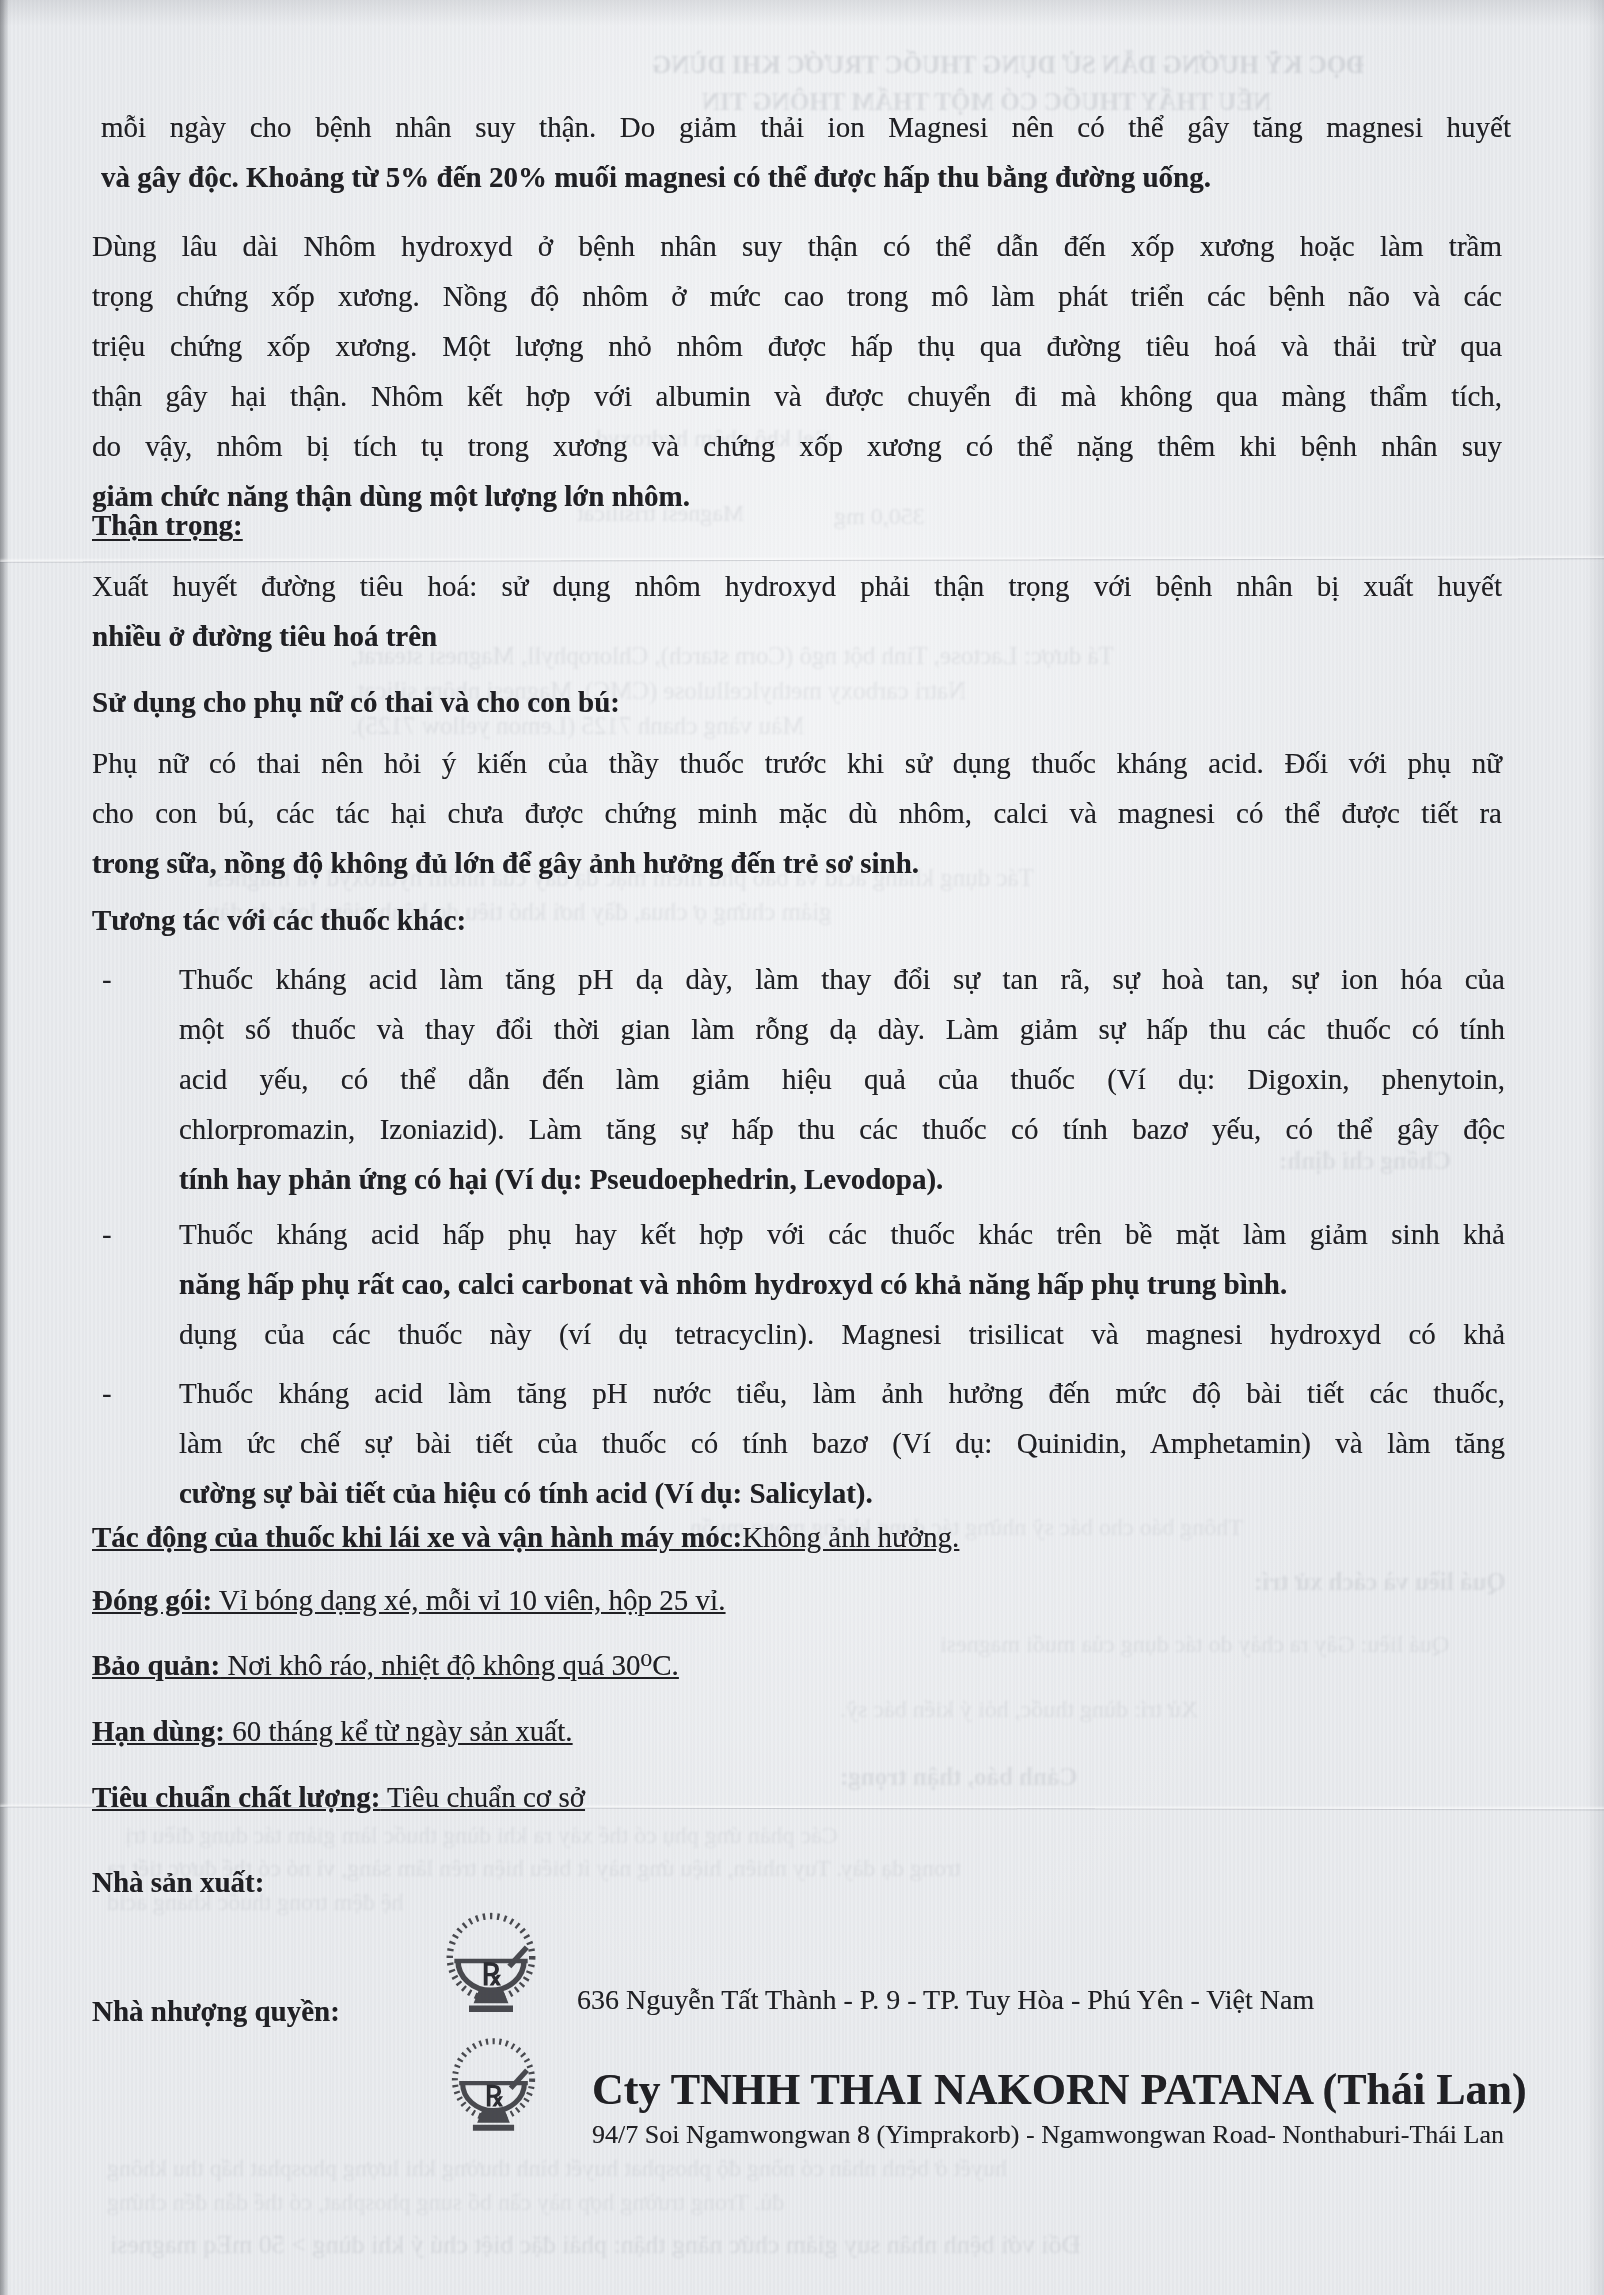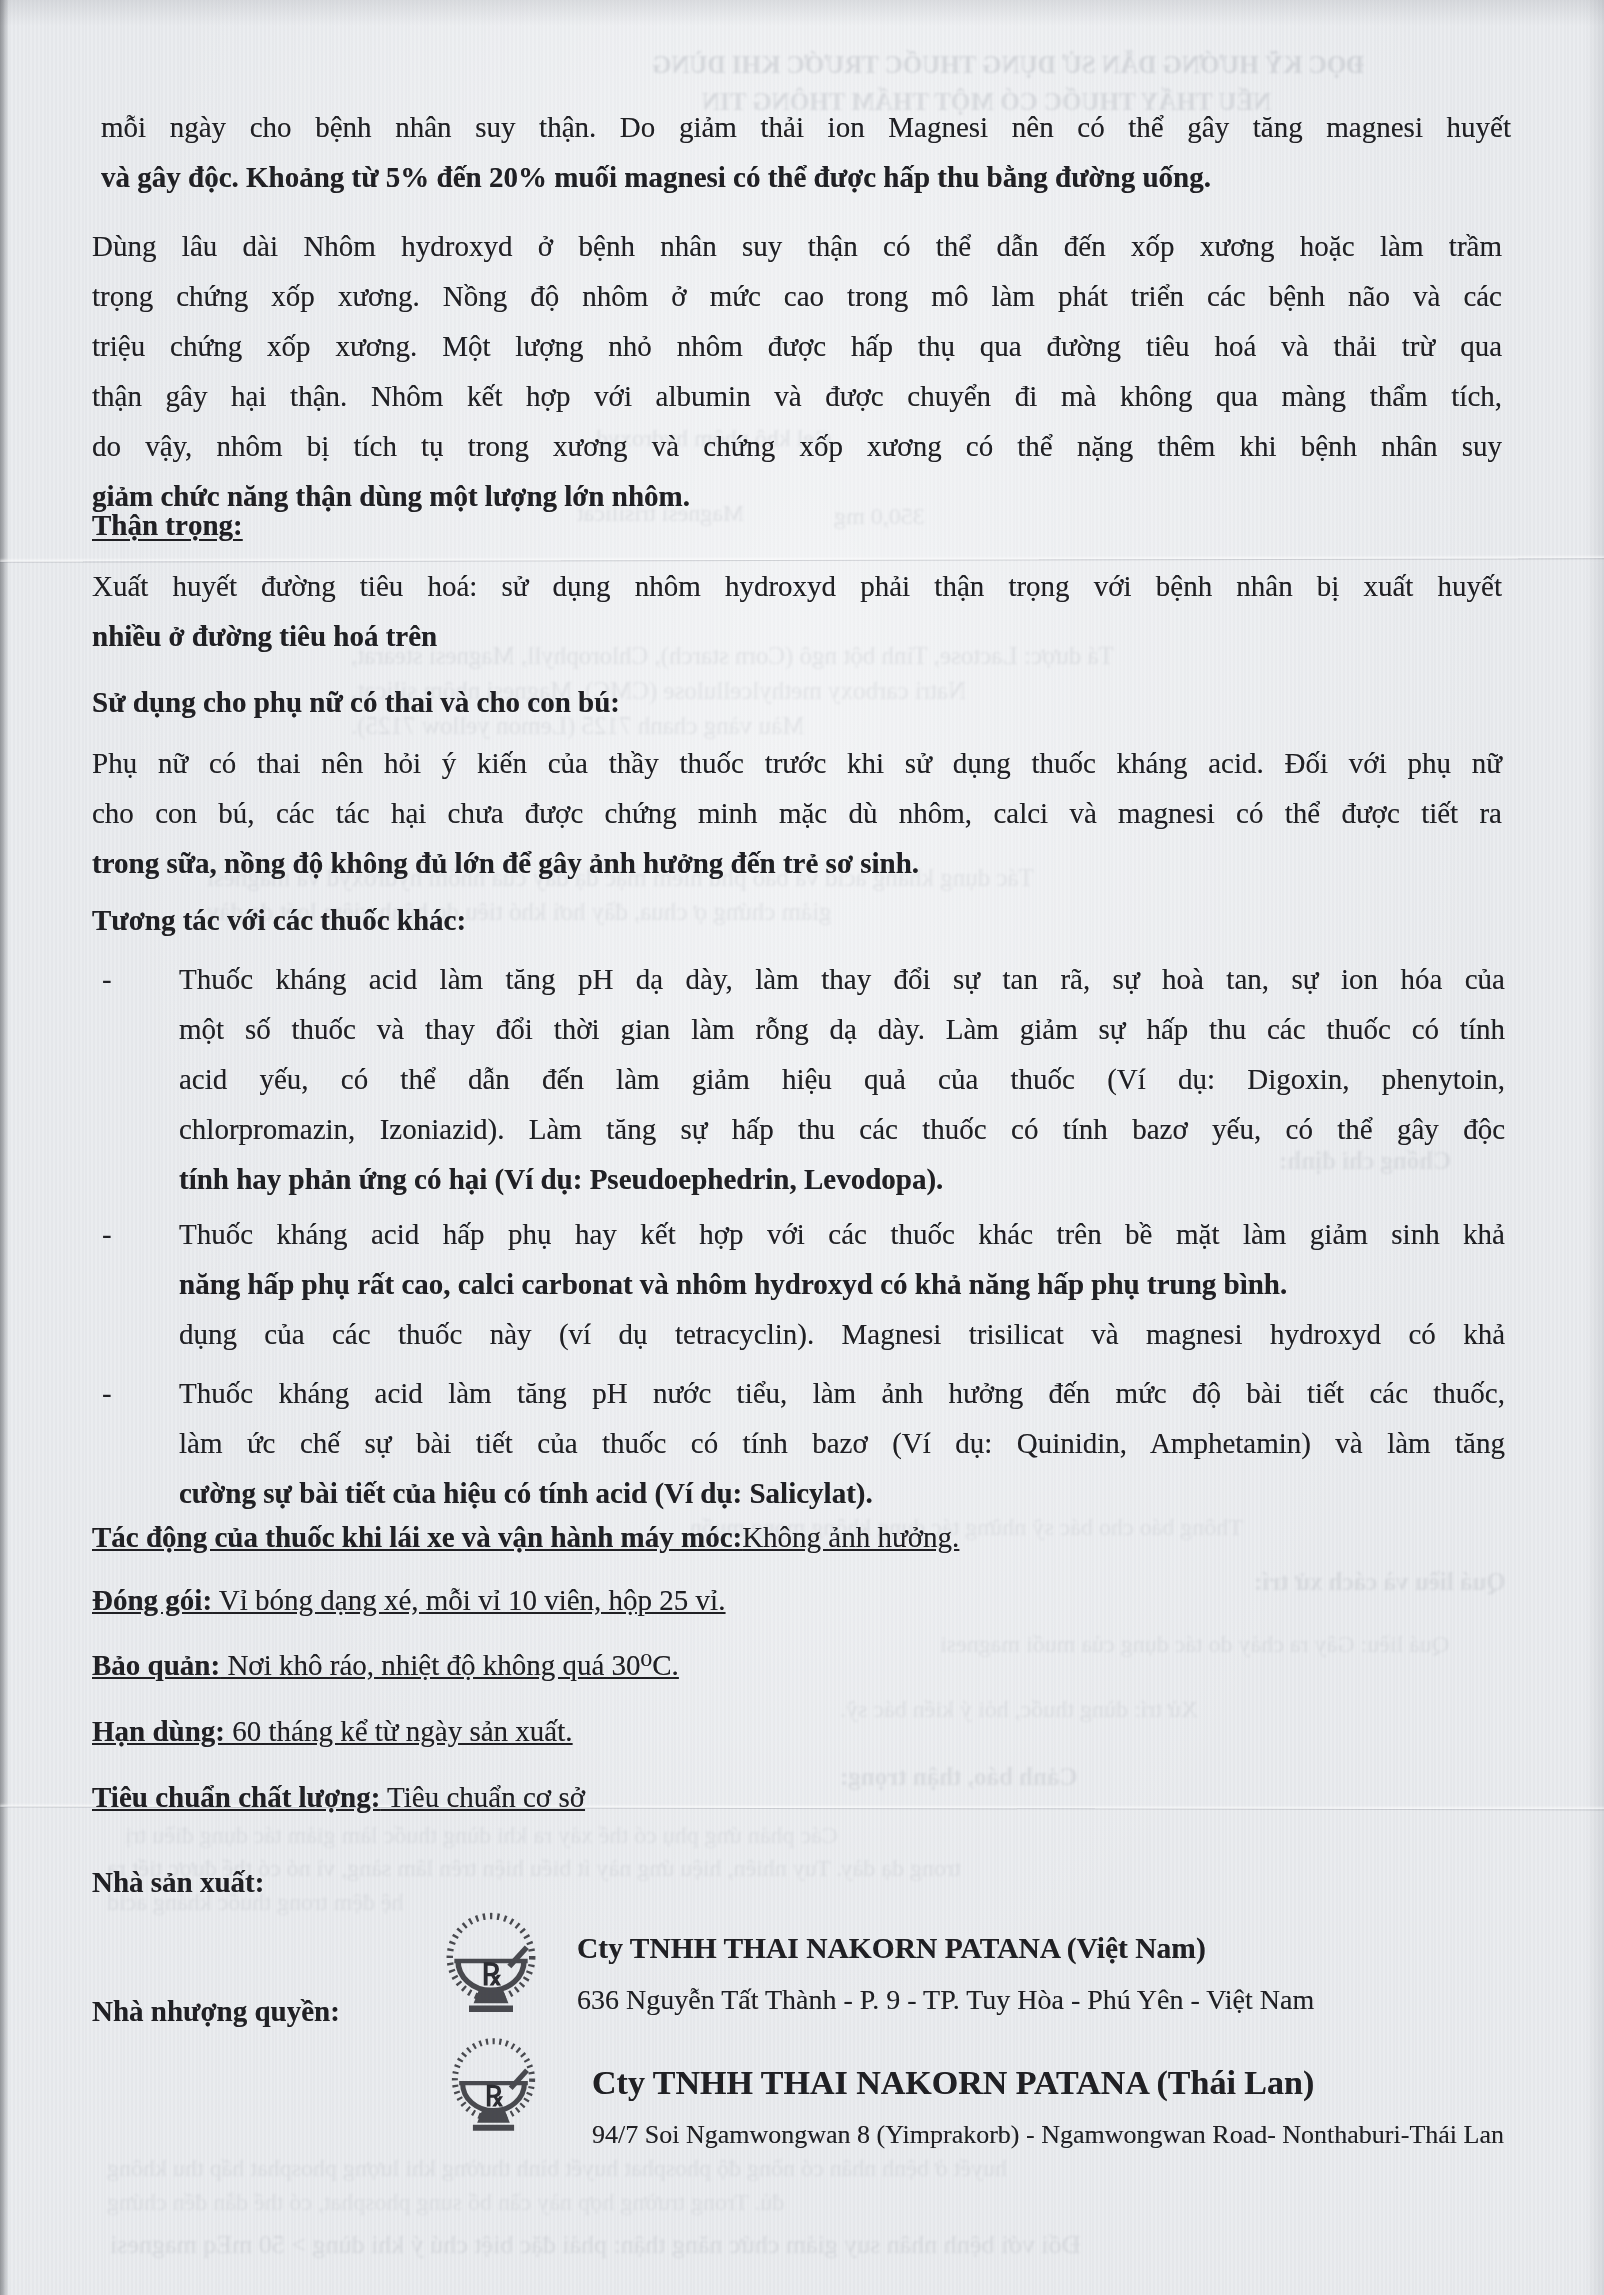--- a/index.html
+++ b/index.html
@@ -40,21 +40,21 @@
   .labelline .lbl{font-weight:700;}
 
   
   .ghost{position:absolute;color:#747a86;filter:blur(1.3px);white-space:nowrap;
     font-family:"Liberation Serif","DejaVu Serif",serif;}
   .ghost.mir{transform:scaleX(-1);}
 
   
   .company-name{position:absolute;font-weight:700;font-size:29.5px;
     text-shadow:0 0 0.6px rgba(30,30,36,.45);white-space:nowrap;}
-  .company-name.big{font-size:34px;}
+  .company-name.big{font-size:44px;}
   .company-address{position:absolute;font-size:28px;
     text-shadow:0 0 0.6px rgba(30,30,36,.4);white-space:nowrap;}
   .company-address.small{font-size:26px;text-align:right;}
   .logo{position:absolute;}
 </style>
 </head>
 <body>
 
 <div class="page">
   <div class="edge-left"></div>
@@ -146,21 +146,20 @@
         <circle cx="60" cy="54" r="45" stroke-width="7" stroke-dasharray="2.6 5.2"></circle>
         <path d="M24,58 a36,32 0 0 0 72,0" stroke-width="6"></path>
         <line x1="20" y1="58" x2="100" y2="58" stroke-width="5"></line>
         <line x1="80" y1="64" x2="99" y2="43" stroke-width="6"></line>
         <path d="M47,89 L73,89 L79,104 L41,104 Z" fill="#33343a" stroke="none"></path>
         <line x1="36" y1="110" x2="84" y2="110" stroke-width="7"></line>
       </g>
       <text x="60" y="84" font-size="34" font-weight="bold" text-anchor="middle" fill="#2b2c31" font-family="Liberation Serif, DejaVu Serif, serif">℞</text>
     </svg>
   </div>
-  <div class="company-name" style="top:1932px;left:577px;">Cty TNHH THAI NAKORN PATANA (Việt Nam)</div>
   <div class="company-address" style="top:1984px;left:577px;">636 Nguyễn Tất Thành - P. 9 - TP. Tuy Hòa - Phú Yên - Việt Nam</div>
 
   <div class="heading" style="top:1986px;left:92px;">Nhà nhượng quyền:</div>
 
   <div class="logo" style="top:2031px;left:442px;width:103px;height:125px;">
     <svg width="103" height="125" viewBox="0 0 120 140">
       <g stroke="#33343a" fill="none" opacity="0.88">
         <circle cx="60" cy="54" r="45" stroke-width="7" stroke-dasharray="2.6 5.2"></circle>
         <path d="M24,58 a36,32 0 0 0 72,0" stroke-width="6"></path>
         <line x1="20" y1="58" x2="100" y2="58" stroke-width="5"></line>

